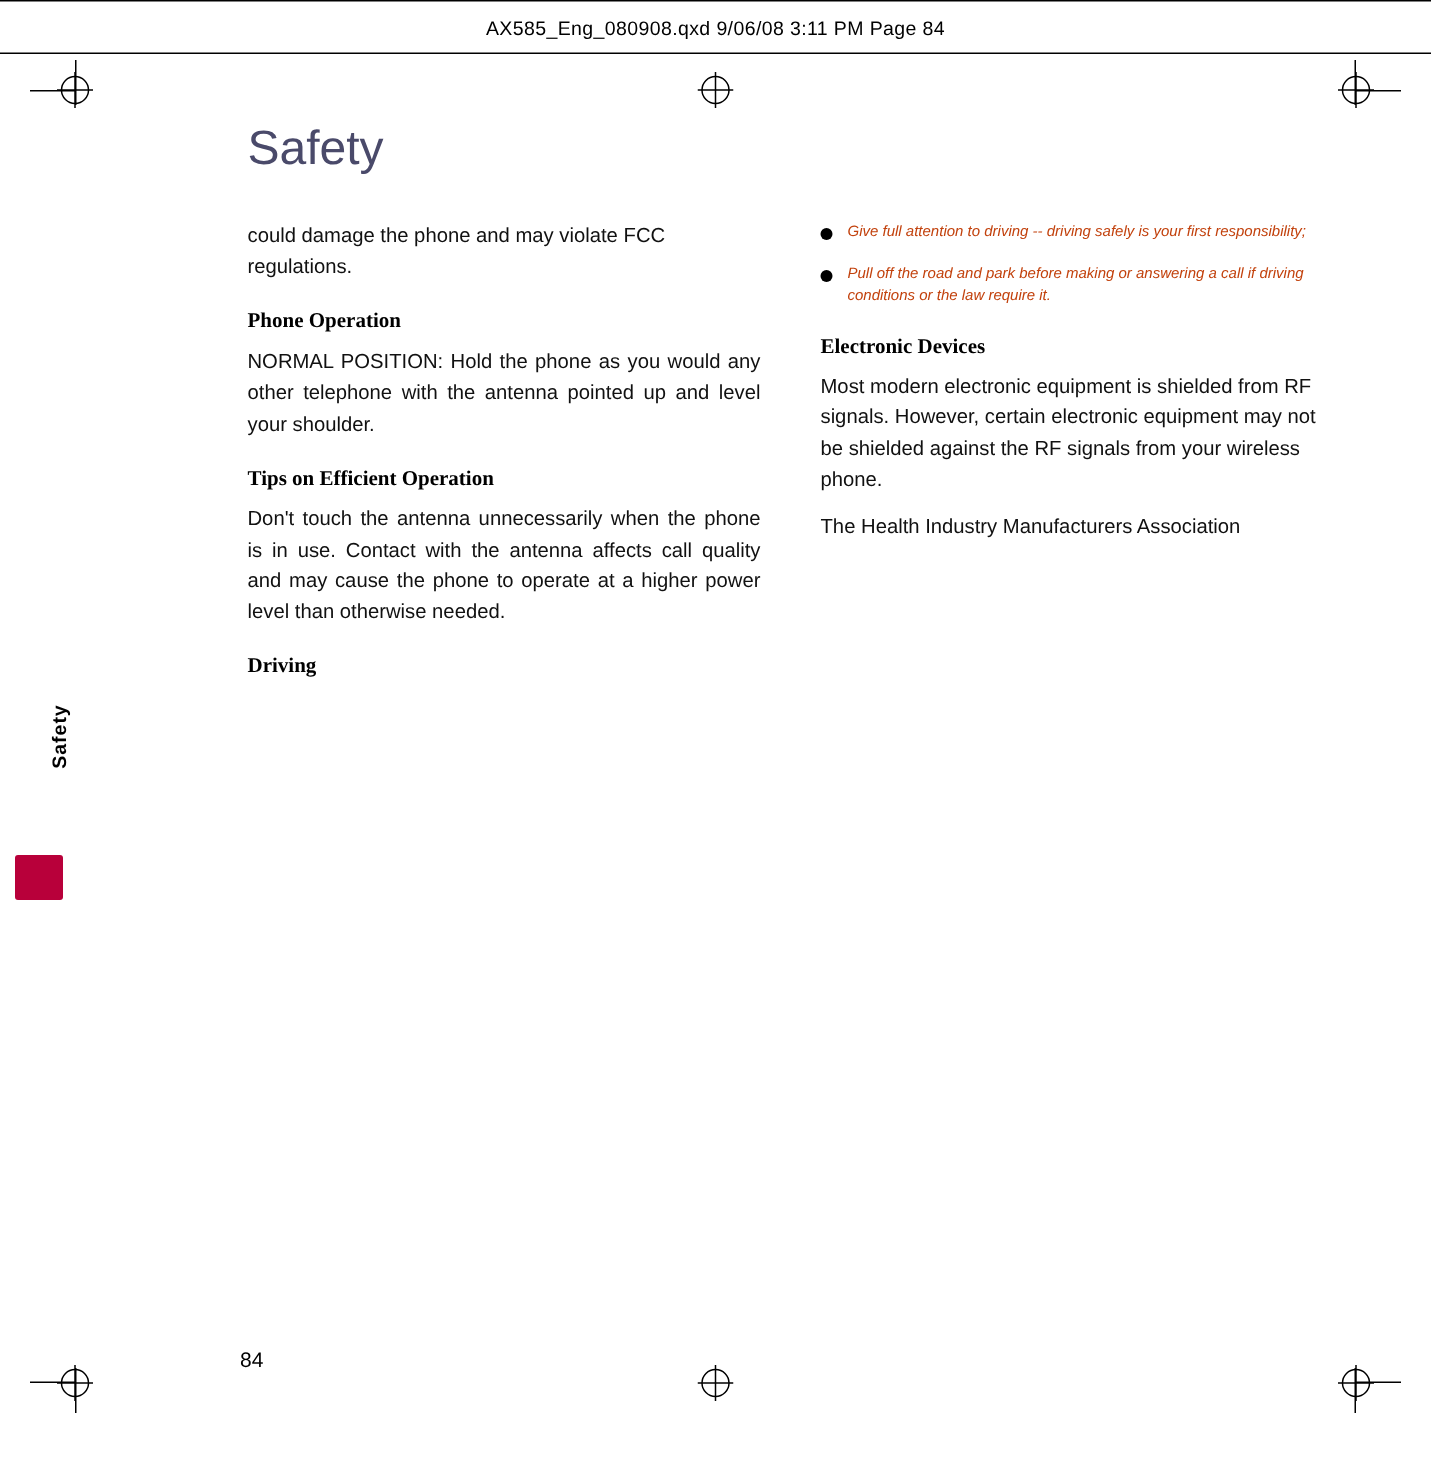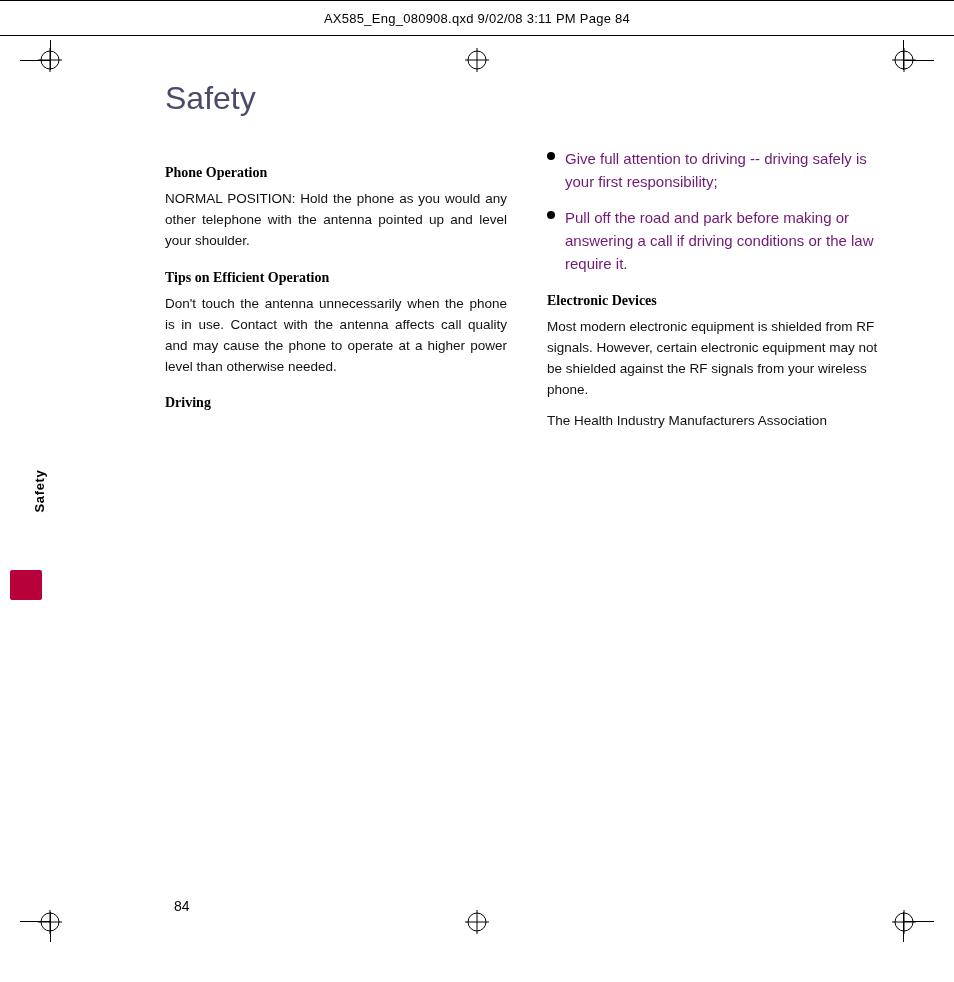--- a/index.html
+++ b/index.html
@@ -100,21 +100,21 @@
       width: 32px;
       height: 30px;
       background: #b8003a;
       border-radius: 2px;
     }
 
     
     .page-number {
       position: absolute;
       bottom: 68px;
-      left: 174px;
+      left: 160px;
       font-size: 14px;
       color: #000;
     }
 
     
     .content-area {
       position: absolute;
       top: 80px;
       left: 165px;
       right: 65px;
@@ -180,23 +180,24 @@
     .bullet-list {
       list-style: none;
       padding: 0;
       margin: 0 0 12px 0;
     }
 
     .bullet-list li {
       display: flex;
       align-items: flex-start;
       margin-bottom: 12px;
-      font-size: 15px;
+      font-size: 10px;
       line-height: 1.55;
-      color: #701a75;
+      color: #c2410c;
+      font-style: italic;
     }
 
     .bullet-dot {
       width: 8px;
       height: 8px;
       border-radius: 50%;
       background: #000;
       margin-top: 5px;
       margin-right: 10px;
       flex-shrink: 0;
@@ -213,21 +214,21 @@
       color: #111;
       margin-bottom: 18px;
     }
   </style>
 </head>
 <body>
 
 <div class="page-wrapper">
 
   <div class="header-bar">
-    <span>AX585_Eng_080908.qxd   9/02/08  3:11 PM   Page 84</span>
+    <span>AX585_Eng_080908.qxd   9/06/08  3:11 PM   Page 84</span>
   </div>
 
   <div class="crop-mark cm-tl-h"></div>
   <div class="crop-mark cm-tl-v"></div>
   <div class="crop-mark cm-tr-h"></div>
   <div class="crop-mark cm-tr-v"></div>
   <div class="crop-mark cm-bl-h"></div>
   <div class="crop-mark cm-bl-v"></div>
   <div class="crop-mark cm-br-h"></div>
   <div class="crop-mark cm-br-v"></div>
@@ -282,20 +283,21 @@
   <div class="page-number">84</div>
 
   <div class="content-area">
 
     <h1 class="page-title">Safety</h1>
 
     <div class="columns">
 
       <div class="col-left">
 
+        <p class="col-left-first-text body-text">could damage the phone and may violate FCC regulations.</p>
 
         <p class="section-heading">Phone Operation</p>
 
         <p class="body-text justified">NORMAL POSITION: Hold the phone as you would any other telephone with the antenna pointed up and level your shoulder.</p>
 
         <p class="section-heading">Tips on Efficient Operation</p>
 
 
         <p class="body-text justified">Don't touch the antenna unnecessarily when the phone is in use. Contact with the antenna affects call quality and may cause the phone to operate at a higher power level than otherwise needed.</p>
 

